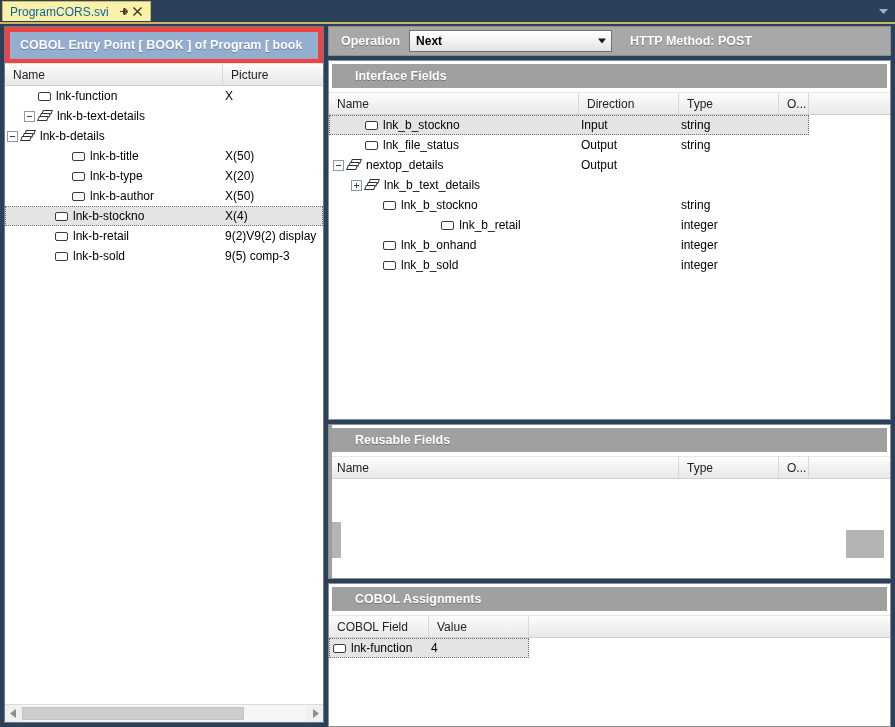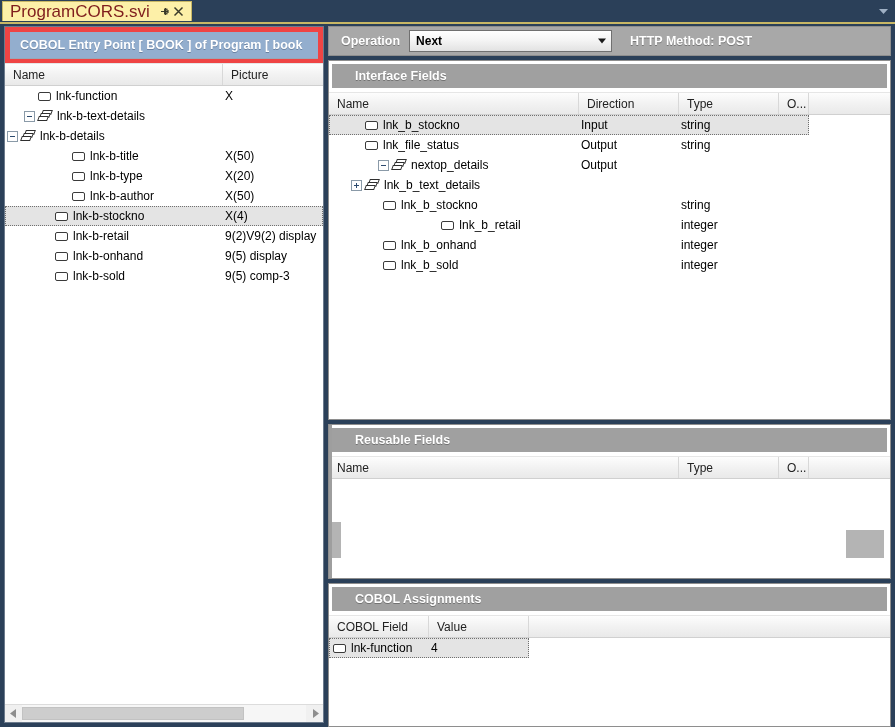--- a/index.html
+++ b/index.html
@@ -24,21 +24,21 @@
   .tab {
     position: absolute; left: 2px; top: 1px; height: 20px;
     background: #fdf0a8;
     border: 1px solid #c8b765;
     border-bottom: none;
     display: flex; align-items: center;
     padding: 0 5px 0 7px;
     box-sizing: border-box;
   }
   .tab-label {
-    font-size: 17px; color: #7f1d1d; white-space: nowrap;
+    font-size: 12px; color: #0369a1; white-space: nowrap;
     padding-right: 8px;
   }
   .tab-pin, .tab-close {
     width: 14px; height: 14px;
     display: flex; align-items: center; justify-content: center;
     color: #3b3b2a;
   }
   .tab-pin svg, .tab-close svg { display: block; }
   .strip-caret {
     position: absolute; right: 6px; top: 5px;
@@ -403,30 +403,20 @@
                 <span>lnk-b-retail</span>
               </span>
             </div>
             <div class="cell" style="width: 100px; padding-left: 2px;">9(2)V9(2) display</div>
           </div>
           <div class="row">
             <div class="cell cell-name" style="width: 218px;">
               <span class="name-inner" style="padding-left: 36px;">
                 <span class="expander-spacer"></span>
                 <span class="ic-field"></span>
-                <span>lnk-b-onhand</span>
-              </span>
-            </div>
-            <div class="cell" style="width: 100px; padding-left: 2px;">9(5) display</div>
-          </div>
-          <div class="row">
-            <div class="cell cell-name" style="width: 218px;">
-              <span class="name-inner" style="padding-left: 36px;">
-                <span class="expander-spacer"></span>
-                <span class="ic-field"></span>
                 <span>lnk-b-sold</span>
               </span>
             </div>
             <div class="cell" style="width: 100px; padding-left: 2px;">9(5) comp-3</div>
           </div>
         </div>
       <div class="hscroll">
         <div class="hs-btn">
           <svg width="8" height="9" viewBox="0 0 8 9">
               <path d="M6 0 L6 9 L0 4.5 Z" fill="#8d8d8d"></path>
@@ -486,21 +476,21 @@
                   <span class="expander-spacer"></span>
                   <span class="ic-field"></span>
                   <span>lnk_file_status</span>
                 </span>
               </div>
               <div class="cell" style="width: 100px; padding-left: 2px;">Output</div>
               <div class="cell" style="width: 100px; padding-left: 2px;">string</div>
               <div class="cell" style="width: 30px; padding-left: 2px;"></div>
             </div>
             <div class="row">
-              <div class="cell cell-name" style="width: 250px; padding-left: 45px;">
+              <div class="cell cell-name" style="width: 250px;">
                 <span class="name-inner" style="padding-left: 4px;">
                   <span class="expander"></span>
                   <span class="ic-group">
                     <i></i>
                     <i></i>
                     <i></i>
                   </span>
                   <span>nextop_details</span>
                 </span>
               </div>

